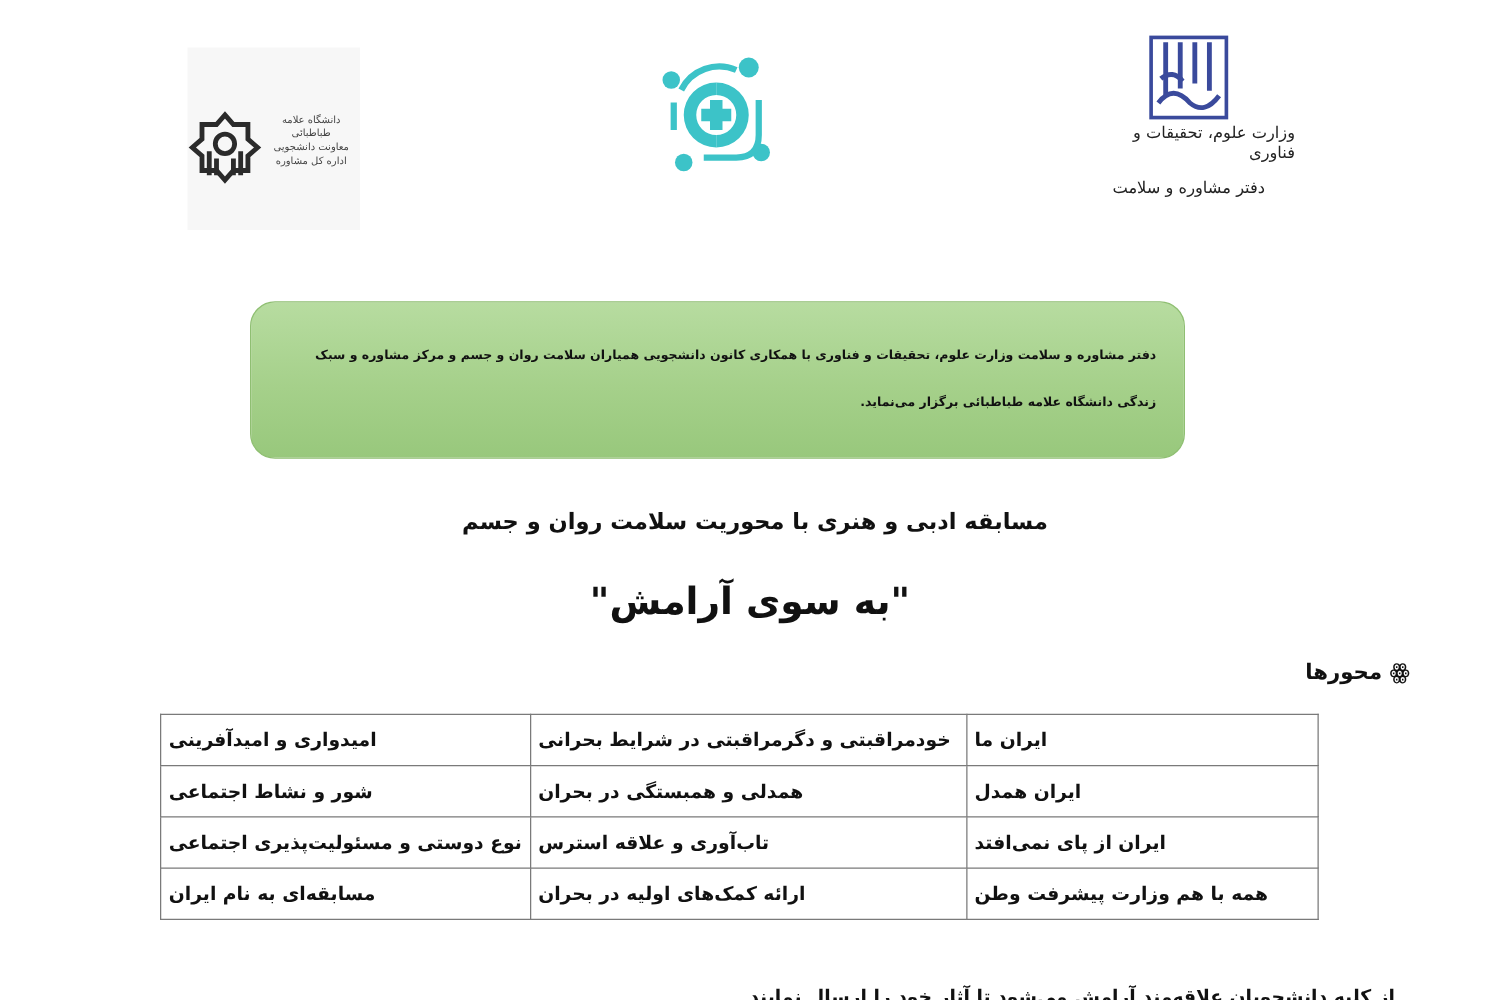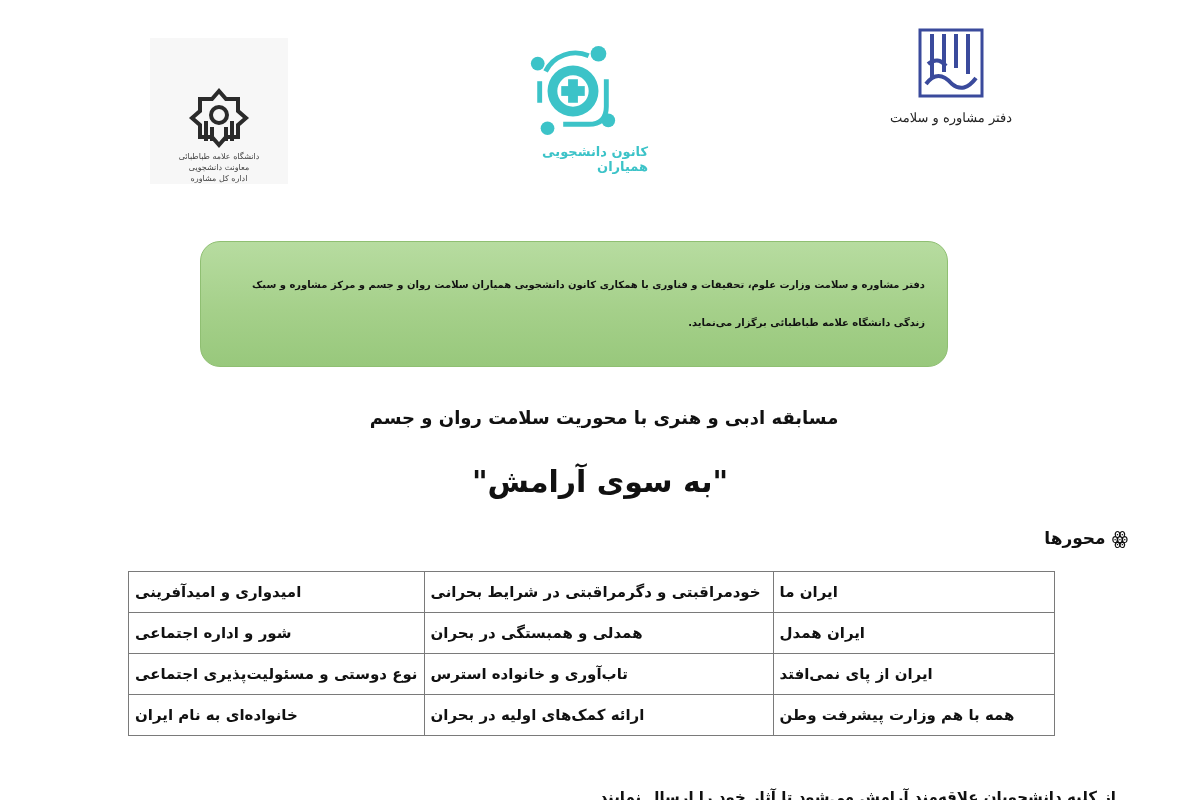--- a/index.html
+++ b/index.html
@@ -3,21 +3,21 @@
 <meta charset="utf-8">
 <style>
   html, body { margin:0; padding:0; }
   body {
     width:1200px; height:800px; overflow:hidden; background:#ffffff; position:relative;
     font-family: "DejaVu Sans", sans-serif; color:#111;
   }
   .abs { position:absolute; }
 
   
-  .logo-left { left:150px; top:38px; width:138px; height:146px; background:#f7f7f7; display:flex; flex-direction:column; align-items:center;justify-content:flex-end; }
+  .logo-left { left:150px; top:38px; width:138px; height:146px; background:#f7f7f7; display:flex; flex-direction:row; align-items:center; }
   .logo-left .emblem { margin-top:14px; }
   .logo-left .cap { font-size:8px; color:#444; line-height:11px; text-align:center; direction:rtl; margin-top:2px; font-family:"DejaVu Serif", serif; }
 
   .logo-center { left:498px; top:42px; width:150px; height:132px; display:flex; flex-direction:column; align-items:center; }
   .logo-center .cap { font-size:13px; color:#3cc3c8; direction:rtl; margin-top:4px; font-weight:bold; }
 
   .logo-right { left:866px; top:28px; width:170px; height:130px; display:flex; flex-direction:column; align-items:center; }
   .logo-right .cap1 { font-size:13px; color:#222; direction:rtl; font-family:"DejaVu Serif", serif; margin-top:2px; }
   .logo-right .cap2 { font-size:13px; color:#222; direction:rtl; font-family:"DejaVu Serif", serif; margin-top:12px; }
 
@@ -83,35 +83,35 @@
       <path d="M76 50 a26 26 0 0 1 -26 26 v-10 a16 16 0 0 0 16 -16 z"></path>
       <rect x="45" y="38" width="10" height="24"></rect>
       <rect x="38" y="45" width="24" height="10"></rect>
     </g>
     <g fill="none" stroke="#3cc3c8" stroke-width="5">
       <path d="M22 30 A34 34 0 0 1 66 14"></path>
       <path d="M84 38 L84 66 Q84 84 66 84 L40 84"></path>
       <path d="M16 40 L16 62"></path>
     </g>
   </svg>
-  <div class="cap">کانون دانشجویی همیاران</div>
 </div>
 
 <div class="abs logo-right">
   <svg width="66" height="70" viewBox="0 0 66 70">
     <rect x="2" y="2" width="62" height="66" fill="none" stroke="#3a4a9c" stroke-width="3"></rect>
     <g stroke="#3a4a9c" stroke-width="4" fill="none">
       <path d="M14 6 L14 50"></path>
       <path d="M26 6 L26 44"></path>
       <path d="M38 6 L38 40"></path>
       <path d="M50 6 L50 46"></path>
       <path d="M8 56 Q20 40 34 56 Q46 66 58 50"></path>
       <path d="M10 36 Q20 28 28 38"></path>
     </g>
   </svg>
+  <div class="cap1">وزارت علوم، تحقیقات و فناوری</div>
   <div class="cap2">دفتر مشاوره و سلامت</div>
 </div>
 
 <div class="abs notice">
   <p>دفتر مشاوره و سلامت وزارت علوم، تحقیقات و فناوری با همکاری کانون دانشجویی همیاران سلامت روان و جسم و مرکز مشاوره و سبک زندگی دانشگاه علامه طباطبائی برگزار می‌نماید.</p>
 </div>
 
 <div class="abs subheading">مسابقه ادبی و هنری با محوریت سلامت روان و جسم</div>
 <div class="abs title">"به سوی آرامش"</div>
 
@@ -123,28 +123,28 @@
 <table class="topics">
   <tbody>
     <tr>
       <td class="c3">ایران ما</td>
       <td class="c2">خودمراقبتی و دگرمراقبتی در شرایط بحرانی</td>
       <td class="c1">امیدواری و امیدآفرینی</td>
     </tr>
     <tr>
       <td class="c3">ایران همدل</td>
       <td class="c2">همدلی و همبستگی در بحران</td>
-      <td class="c1">شور و اداره اجتماعی</td>
+      <td class="c1">شور و نشاط اجتماعی</td>
     </tr>
     <tr>
       <td class="c3">ایران از پای نمی‌افتد</td>
-      <td class="c2">تاب‌آوری و خانواده استرس</td>
+      <td class="c2">تاب‌آوری و علاقه استرس</td>
       <td class="c1">نوع دوستی و مسئولیت‌پذیری اجتماعی</td>
     </tr>
     <tr>
       <td class="c3">همه با هم وزارت پیشرفت وطن</td>
       <td class="c2">ارائه کمک‌های اولیه در بحران</td>
-      <td class="c1">خانواده‌ای به نام ایران</td>
+      <td class="c1">مسابقه‌ای به نام ایران</td>
     </tr>
   </tbody>
 </table>
 
 <div class="abs bottom-line">از کلیه دانشجویان علاقه‌مند آرامش می‌شود تا آثار خود را ارسال نمایند</div>
 
 </body></html>

